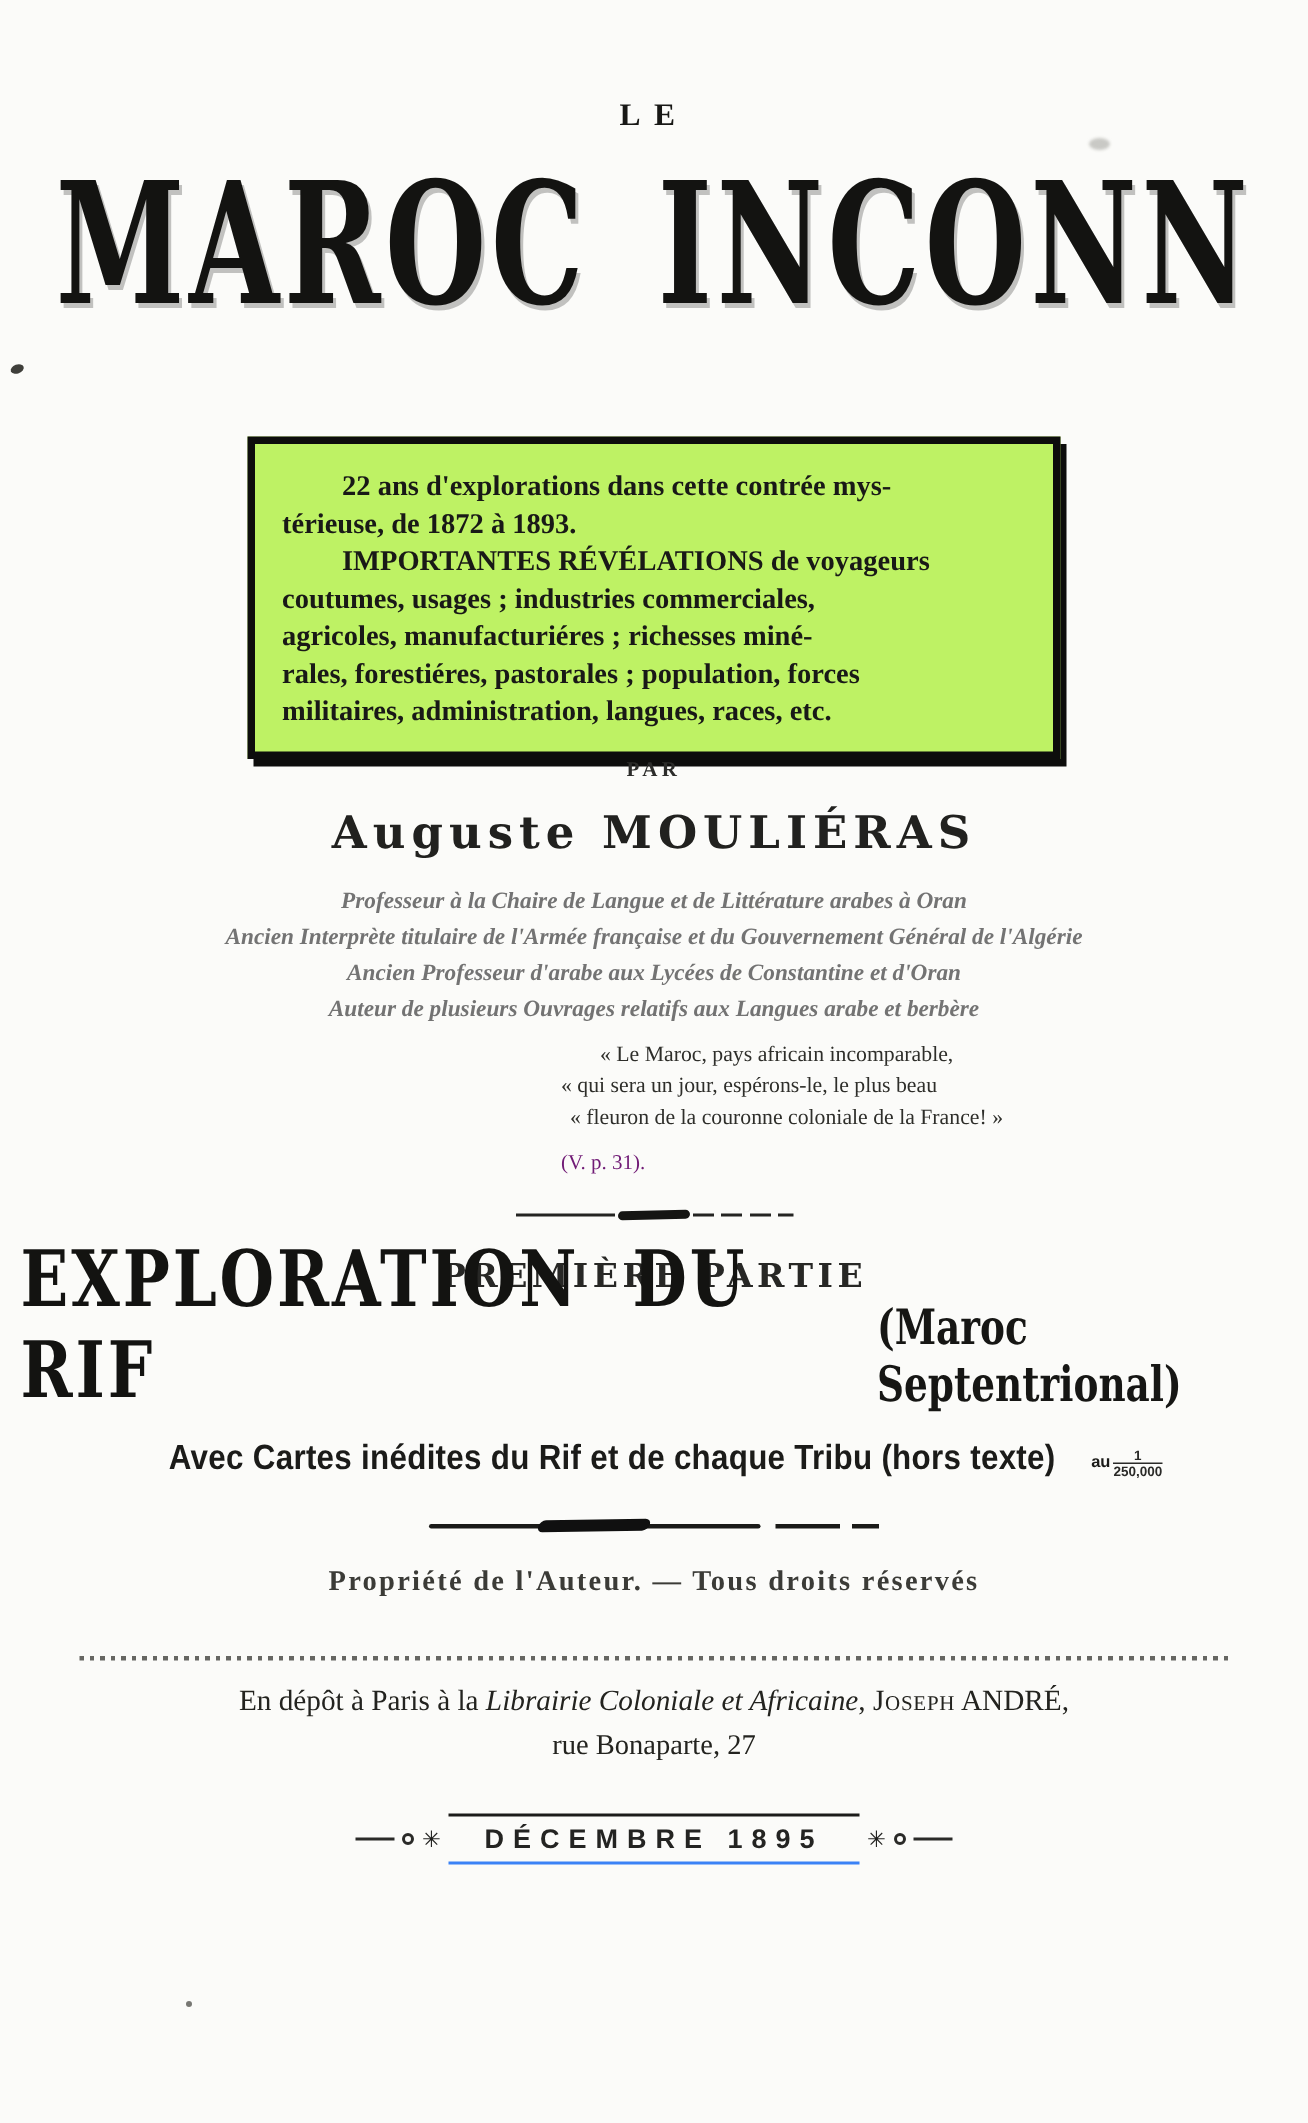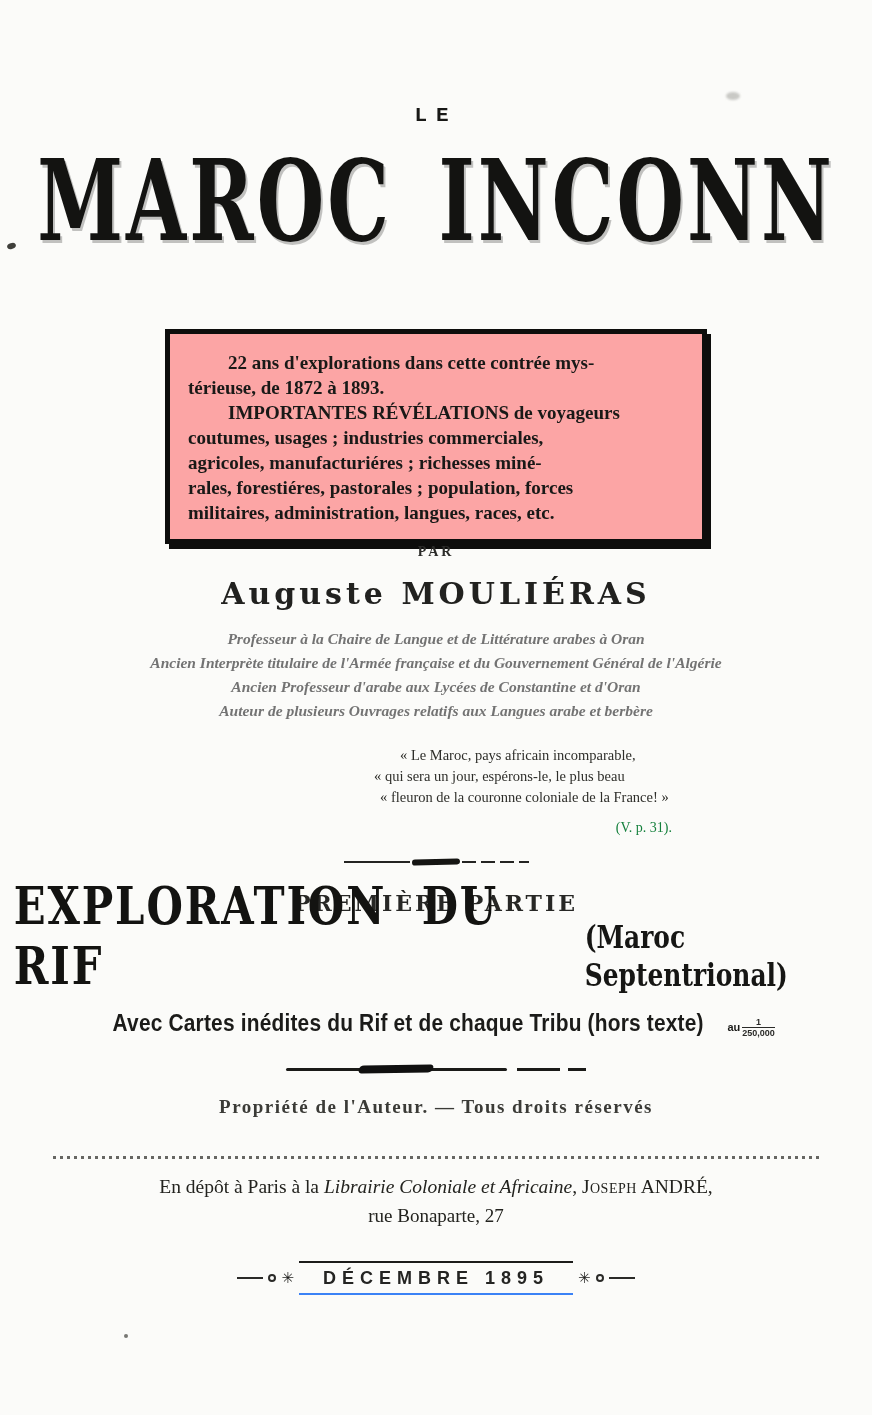--- a/index.html
+++ b/index.html
@@ -14,22 +14,22 @@
     height:1415px;
     margin:0 auto;
     background:#fbfbf9;
     overflow:hidden;
     box-sizing:border-box;
   }
   .center{text-align:center;}
 
   
   .le{
-    margin-top:104px;
-    font-family:Liberation Mono, monospace;
+    margin-top:64px;
+    font-family:Liberation Serif, serif;
     font-weight:bold;
     font-size:21px;
     letter-spacing:9px;
     color:#181816;
   }
   .main-title-wrap{
     margin-top:8px;
     height:128px;
     text-align:center;
     white-space:nowrap;
@@ -47,21 +47,21 @@
     text-shadow:2px 2px 0 rgba(20,20,20,0.25);
   }
 
   
   .blurb-box{
     width:496px;
     margin:66px auto 0 auto;
     border:5px solid #0d0d0c;
     box-shadow:4px 5px 0 0 #0d0d0c;
     padding:16px 18px 14px 18px;
-    background:#fca5a5;
+    background:#bef264;
     text-align:left;
   }
   .blurb-line{
     font-family:"Liberation Serif", serif;
     font-weight:bold;
     font-size:19px;
     line-height:25px;
     color:#191917;
     white-space:nowrap;
   }
@@ -87,36 +87,35 @@
     font-style:italic;
     font-weight:bold;
     font-size:15.5px;
     line-height:24px;
     color:#737373;
   }
 
   
   .epigraph{
     width:420px;
-    margin:22px 78px 0 auto;
+    margin:8px 78px 0 auto;
     text-align:left;
   }
   .epi-line{
     font-size:14.5px;
     line-height:21px;
     color:#2e2e2a;
   }
   .epi-line:nth-child(1){text-indent:26px;}
   .epi-line:nth-child(3){text-indent:6px;}
   .epi-ref{
     margin-top:12px;
-    text-align:right;
     padding-right:122px;
     font-size:14px;
-    color:#15803d;
+    color:#701a75;
   }
 
   
   .rule1{
     display:flex;align-items:center;justify-content:center;
     width:185px;margin:22px auto 0 auto;height:8px;
   }
   .rule1 .seg{height:2px;background:#242422;flex:1;}
   .rule1 .knot{
     width:48px;height:6px;background:#151513;

